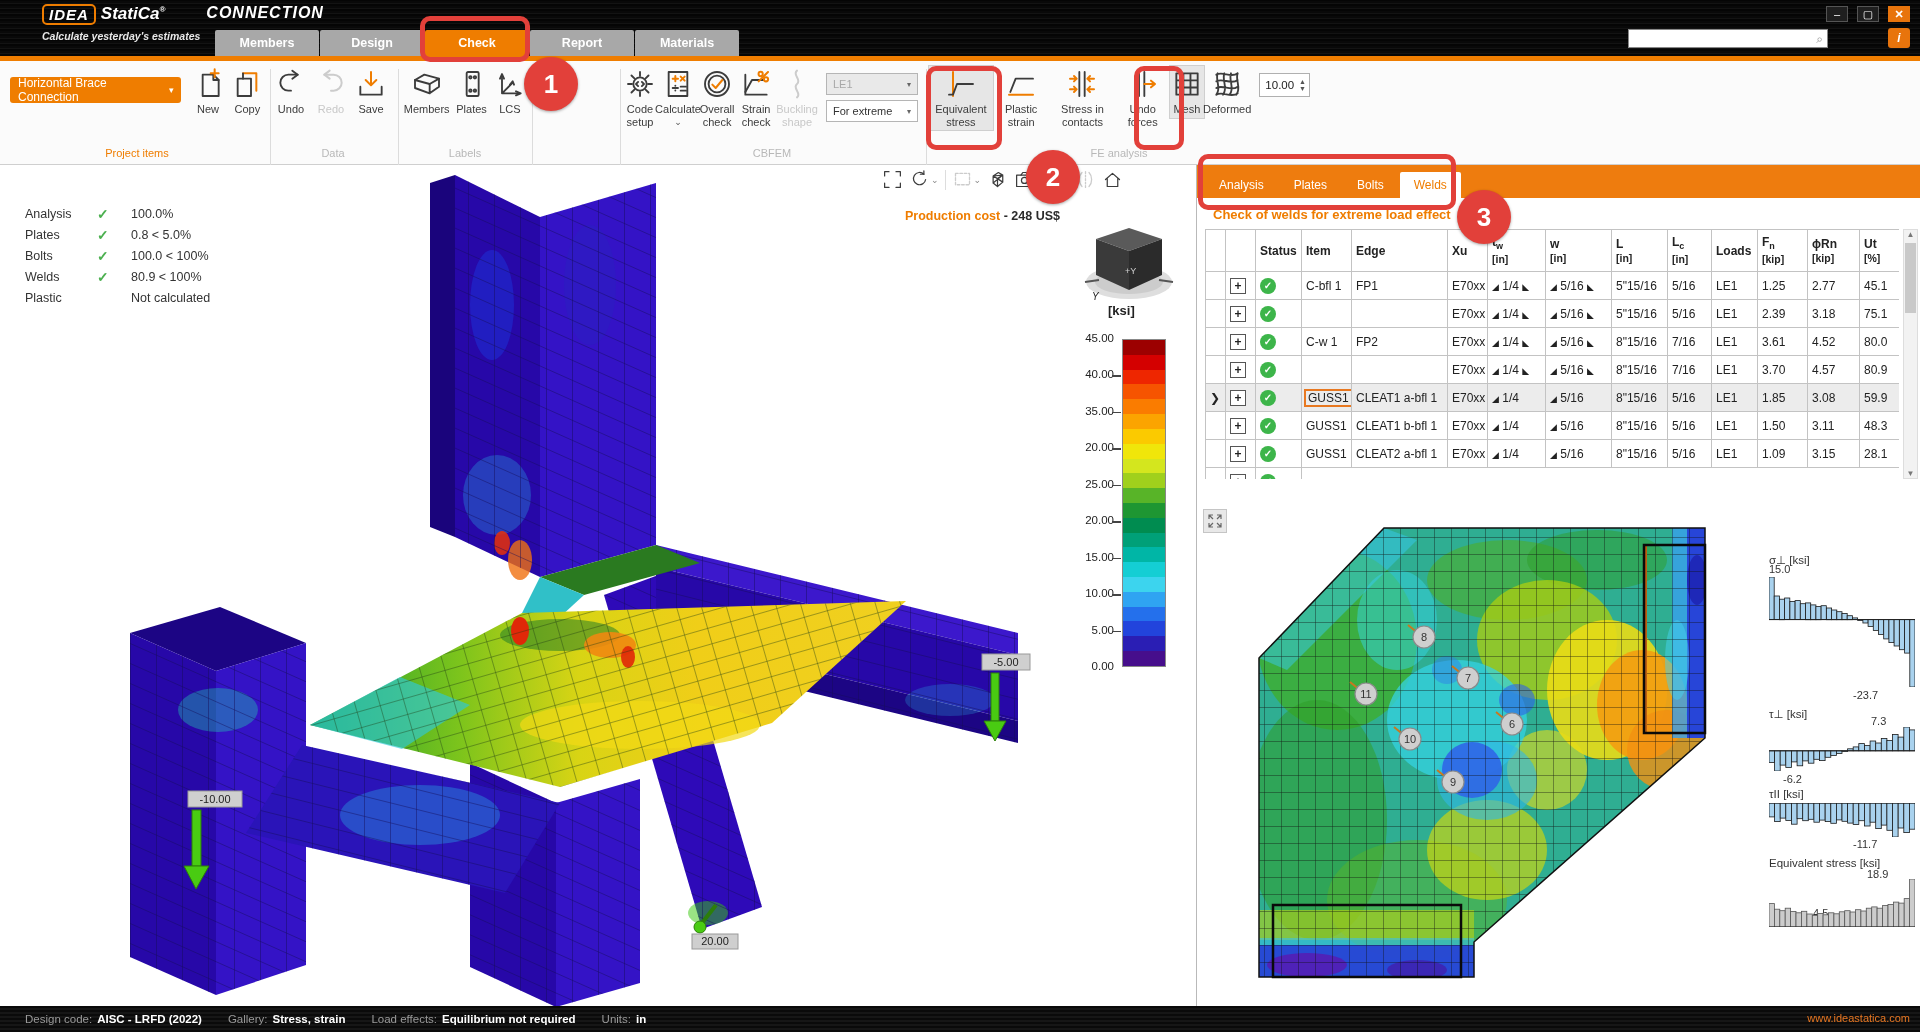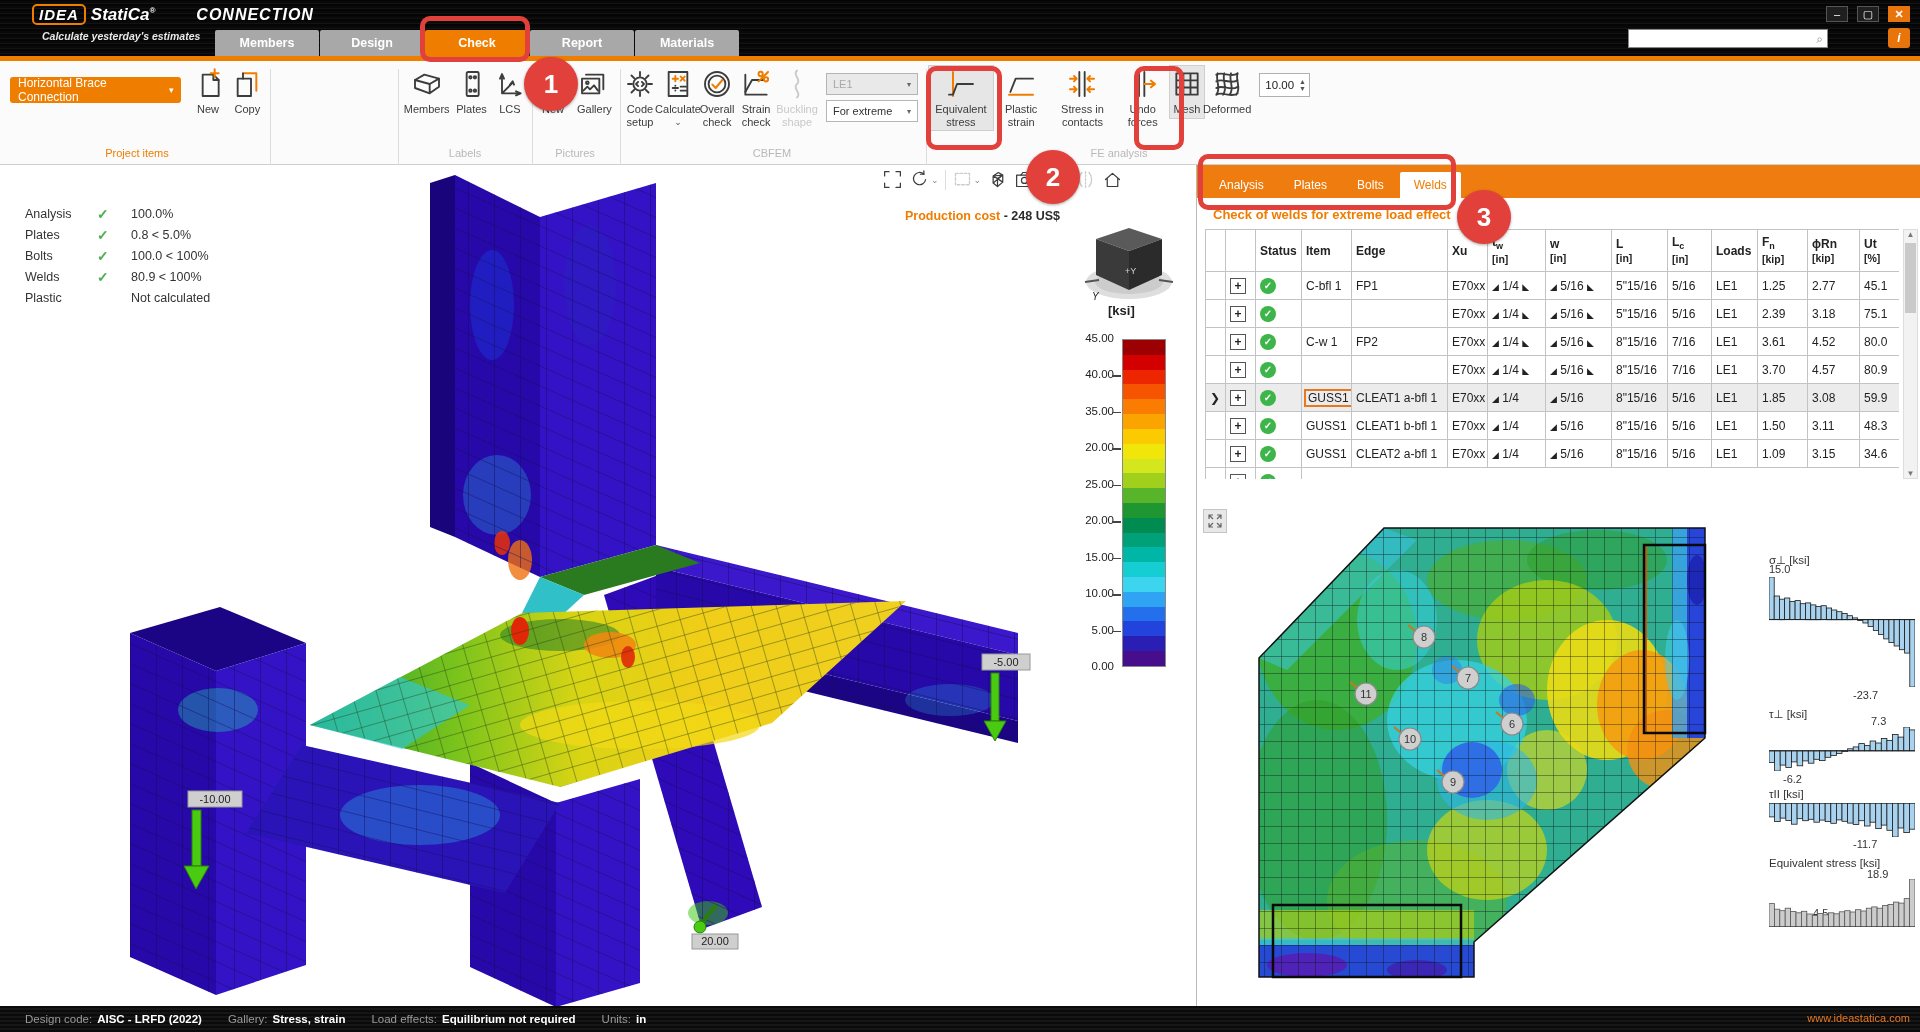--- a/index.html
+++ b/index.html
@@ -1,19 +1,19 @@
 <!DOCTYPE html>
 <html><head>
 <meta charset="utf-8">
 <style>
 *{margin:0;padding:0;box-sizing:border-box}
 body{font-family:"Liberation Sans",sans-serif;width:1920px;height:1032px;overflow:hidden;background:#fff;position:relative}
 
 .titlebar{position:absolute;left:0;top:0;width:1920px;height:56px;background:repeating-linear-gradient(0deg,#050505 0 2px,#131313 2px 3px,#090909 3px 5px);color:#fff}
-.logo{position:absolute;left:32px;top:4px;display:flex;align-items:center;gap:5px}
+.logo{position:absolute;left:42px;top:4px;display:flex;align-items:flex-start;gap:5px}
 .logo-idea{border:2px solid #ef7d00;border-radius:5px;padding:0 5px;font-style:italic;font-weight:bold;font-size:15px;letter-spacing:1px}
 .logo-statica{font-style:italic;font-weight:bold;font-size:17px}
 .logo-reg{font-size:8px;vertical-align:super}
 .logo-product{font-style:italic;font-weight:800;font-size:16px;letter-spacing:1px;margin-left:36px}
 .tagline{position:absolute;left:42px;top:30px;font-style:italic;font-weight:bold;font-size:10.5px;color:#e8e8e8}
 .doc-title{position:absolute;left:0;top:6px;width:1920px;text-align:center;font-size:12.5px;color:#f0f0f0}
 .win-controls{position:absolute;right:10px;top:6px;display:flex;gap:9px}
 .win-btn{width:22px;height:16px;display:flex;align-items:center;justify-content:center;font-size:11px;color:#fff;background:#1f1f1f;border:1px solid #555;cursor:default}
 .win-btn.close{background:#e8740c;border-color:#e8740c;font-weight:bold}
 .search-box{position:absolute;right:92px;top:29px;width:200px;height:19px;background:#fff;border:1px solid #888;display:flex;align-items:center}
@@ -157,20 +157,46 @@
             <rect class="s" x="5" y="8" width="10" height="13"></rect>
             <path class="o" d="M9 4h10v13"></path>
             <path class="s" d="M9 4v4"></path>
           </svg>
           <span>Copy</span>
         </div>
       </div>
       <div class="rgroup-label accent">Project items</div>
     </div>
     <div class="rsep" style="left:270px"></div>
+    <div class="rgroup" style="left:272px;width:122px">
+      <div class="rgroup-items">
+        <div class="rbtn">
+          <svg class="icn " viewBox="0 0 24 24">
+            <path class="s" d="M17 5h-7a6 6 0 0 0 0 12h2"></path>
+            <path class="s" d="M13 2l4 3-4 3"></path>
+          </svg>
+          <span>Undo</span>
+        </div>
+        <div class="rbtn disabled">
+          <svg class="icn " viewBox="0 0 24 24">
+            <path class="gy" d="M7 5h7a6 6 0 0 1 0 12h-2"></path>
+            <path class="gy" d="M11 2L7 5l4 3"></path>
+          </svg>
+          <span>Redo</span>
+        </div>
+        <div class="rbtn">
+          <svg class="icn " viewBox="0 0 24 24">
+            <path class="o" d="M12 3v10m0 0l-4-4m4 4l4-4"></path>
+            <path class="s" d="M4 14v6h16v-6"></path>
+          </svg>
+          <span>Save</span>
+        </div>
+      </div>
+      <div class="rgroup-label">Data</div>
+    </div>
     <div class="rsep" style="left:398px"></div>
     <div class="rgroup" style="left:402px;width:126px">
       <div class="rgroup-items">
         <div class="rbtn">
           <svg class="icn " viewBox="0 0 24 24">
             <path class="s" d="M3 9l7-4 11 3-7 4z"></path>
             <path class="s" d="M3 9v6l11 4v-7M21 8v6l-7 5"></path>
           </svg>
           <span>Members</span>
         </div>
@@ -188,43 +214,20 @@
           <svg class="icn " viewBox="0 0 24 24">
             <path class="s" d="M6 19V6M6 19h13M6 19l8-8"></path>
             <path class="s" d="M4.5 8L6 4.5 7.5 8M16.5 17.5L20 19l-3.5 1.5M12 12.5L14 10l1 2.5"></path>
           </svg>
           <span>LCS</span>
         </div>
       </div>
       <div class="rgroup-label">Labels</div>
     </div>
     <div class="rsep" style="left:532px"></div>
-    <div class="rgroup" style="left:534px;width:82px">
-      <div class="rgroup-items">
-        <div class="rbtn">
-          <svg class="icn " viewBox="0 0 24 24">
-            <rect class="s" x="4" y="7" width="14" height="12"></rect>
-            <path class="s" d="M5 17l4-4 3 3 3-4 3 4"></path>
-            <circle class="s" cx="9" cy="10" r="1"></circle>
-            <path class="o" d="M19 1v6M16 4h6"></path>
-          </svg>
-          <span>New</span>
-        </div>
-        <div class="rbtn">
-          <svg class="icn " viewBox="0 0 24 24">
-            <rect class="s" x="3" y="8" width="13" height="11"></rect>
-            <path class="s" d="M6 5h13v11"></path>
-            <path class="s" d="M4 17l3-3 2 2 3-3 3 4"></path>
-            <circle class="s" cx="7" cy="11" r="1"></circle>
-          </svg>
-          <span>Gallery</span>
-        </div>
-      </div>
-      <div class="rgroup-label">Pictures</div>
-    </div>
     <div class="rsep" style="left:620px"></div>
     <div class="rgroup" style="left:622px;width:300px">
       <div class="rgroup-items">
         <div class="rbtn">
           <svg class="icn " viewBox="0 0 24 24">
             <circle class="s" cx="12" cy="12" r="5"></circle>
             <path class="s" d="M12 3v3M12 18v3M3 12h3M18 12h3M5.6 5.6l2.2 2.2M16.2 16.2l2.2 2.2M18.4 5.6l-2.2 2.2M7.8 16.2l-2.2 2.2"></path>
             <path class="s" d="M10.6 10.4L9 12l1.6 1.6M13.4 10.4L15 12l-1.6 1.6"></path>
           </svg>
           <span>Code setup</span>
@@ -734,21 +737,21 @@
             <td>GUSS1</td>
             <td>CLEAT2 a-bfl 1</td>
             <td>E70xx</td>
             <td><span class="tri">◢</span> 1/4</td>
             <td><span class="tri">◢</span> 5/16</td>
             <td>8"15/16</td>
             <td>5/16</td>
             <td>LE1</td>
             <td>1.09</td>
             <td>3.15</td>
-            <td>34.6</td>
+            <td>28.1</td>
           </tr>
           <tr>
             <td></td>
             <td>
               <div class="plusbox">+</div>
             </td>
             <td>
               <div class="okdot">✓</div>
             </td>
             <td colspan="11"></td>

